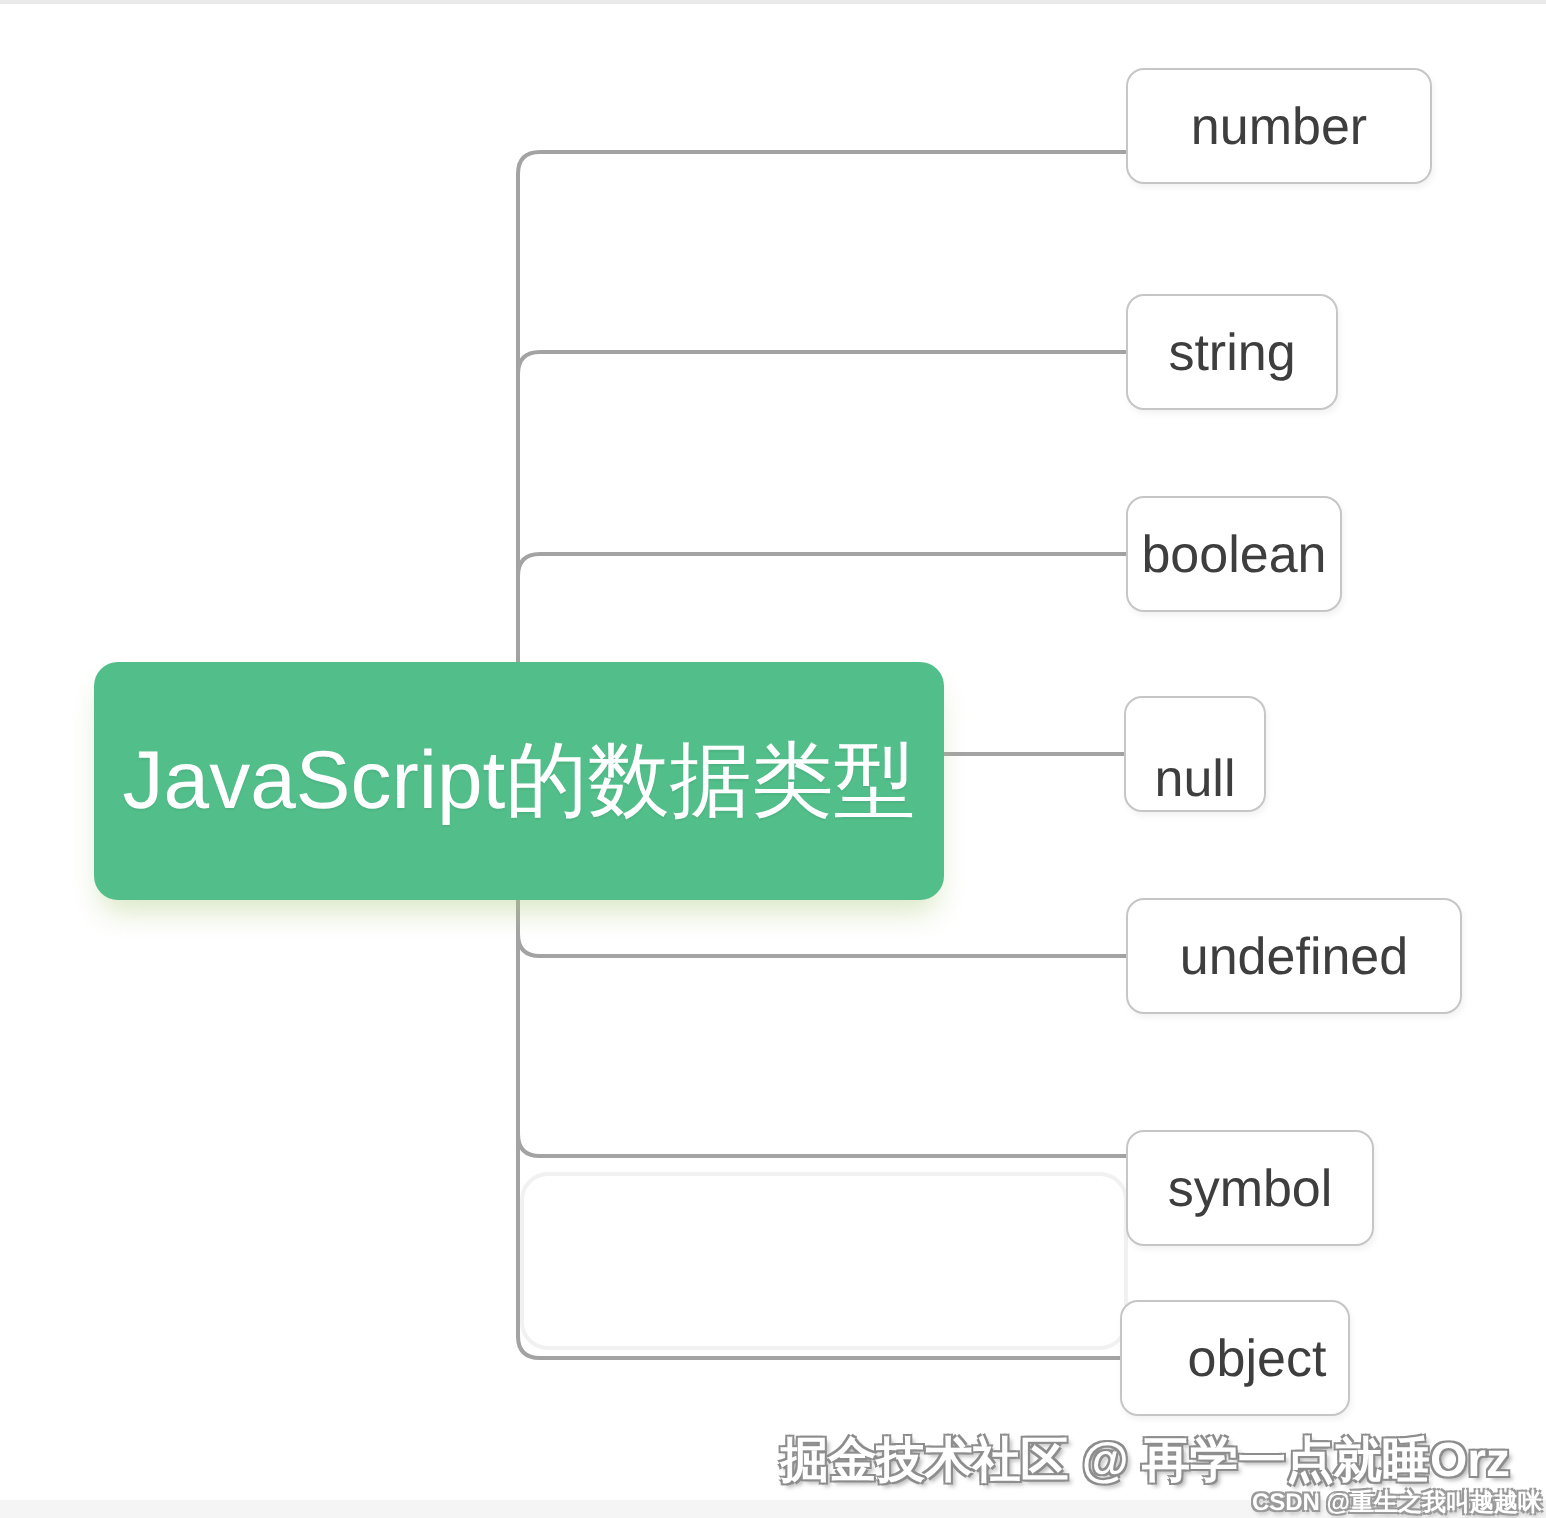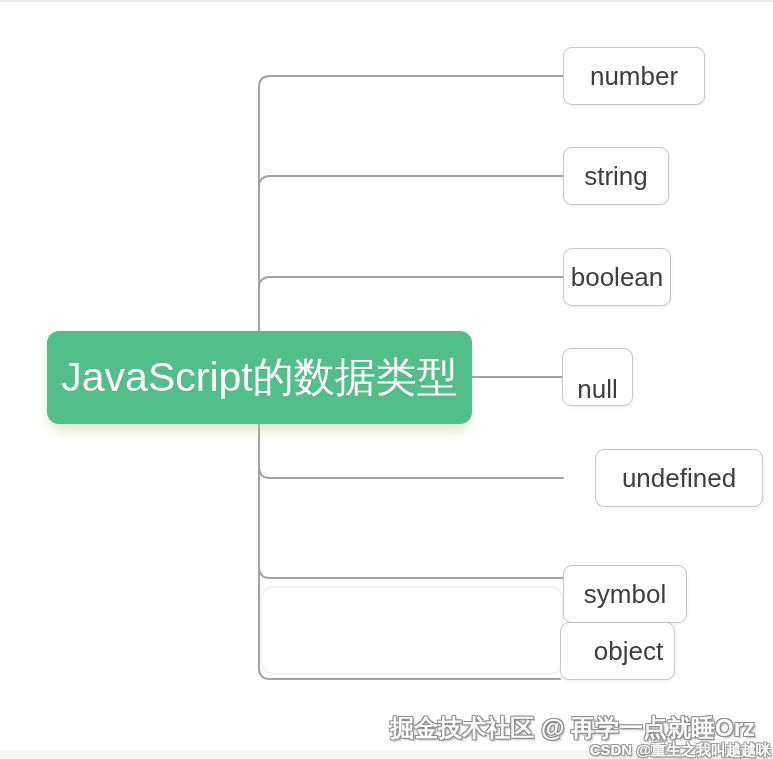--- a/index.html
+++ b/index.html
@@ -22,21 +22,21 @@
   .ghost-rect {
     position: absolute;
     left: 260px; top: 586px;
     width: 300px; height: 85px;
     border: 2px solid #f1f1f1;
     border-radius: 14px;
   }
   .root-node {
     position: absolute;
     left: 47px; top: 331px;
-    width: 425px; height: 93px;
+    width: 425px; height: 119px;
     background: #52be8a;
     border-radius: 12px;
     display: flex; align-items: center; justify-content: center;
     box-shadow: 0 9px 14px -3px rgba(176, 205, 128, 0.45);
     z-index: 3;
   }
   .root-node .label {
     color: #ffffff;
     font-size: 41px;
     white-space: nowrap;
@@ -73,21 +73,21 @@
     line-height: 1.1;
   }
   .watermark .wm-line1 {
     font-size: 24px;
     padding-right: 16px;
     text-shadow: -1px -1px 0 #8d8d8d, 1px -1px 0 #8d8d8d,
                  -1px 1px 0 #8d8d8d, 1px 1px 0 #8d8d8d,
                  2px 2px 2px rgba(90,90,90,0.45);
   }
   .watermark .wm-line2 {
-    font-size: 15px;
+    font-size: 12px;
     text-shadow: -1px -1px 0 #9a9a9a, 1px -1px 0 #9a9a9a,
                  -1px 1px 0 #9a9a9a, 1px 1px 0 #9a9a9a,
                  1px 2px 2px rgba(90,90,90,0.4);
   }
 </style>
 </head>
 <body>
 
 <div class="top-edge-line"></div>
 
@@ -103,39 +103,39 @@
     <path d="M 560 679 L 270 679 Q 259 679 259 668"></path>
   </g>
 </svg>
 
 <div class="ghost-rect"></div>
 
 <div class="root-node">
   <span class="label">JavaScript的数据类型</span>
 </div>
 
-<div class="child-node" style="left:563px; top:47px; width:142px;">
+<div class="child-node" style="left:563px; top:34px; width:153px;">
   <span class="label">number</span>
 </div>
 <div class="child-node" style="left:563px; top:147px; width:106px;">
   <span class="label">string</span>
 </div>
 <div class="child-node" style="left:563px; top:248px; width:108px;">
   <span class="label">boolean</span>
 </div>
 <div class="child-node" style="left:562px; top:348px; width:71px;align-items:flex-end;">
   <span class="label">null</span>
 </div>
-<div class="child-node" style="left:595px; top:449px; width:168px;">
+<div class="child-node" style="left:563px; top:449px; width:168px;">
   <span class="label">undefined</span>
 </div>
 <div class="child-node" style="left:563px; top:565px; width:124px;">
   <span class="label">symbol</span>
 </div>
-<div class="child-node" style="left:560px; top:622px; width:115px;padding-left:22px;">
+<div class="child-node" style="left:560px; top:650px; width:115px;padding-left:22px;">
   <span class="label">object</span>
 </div>
 
 <div class="bottom-band"></div>
 
 <div class="watermark">
   <div class="wm-line1">掘金技术社区 @ 再学一点就睡Orz</div>
   <div class="wm-line2">CSDN @重生之我叫越越咪</div>
 </div>
 

